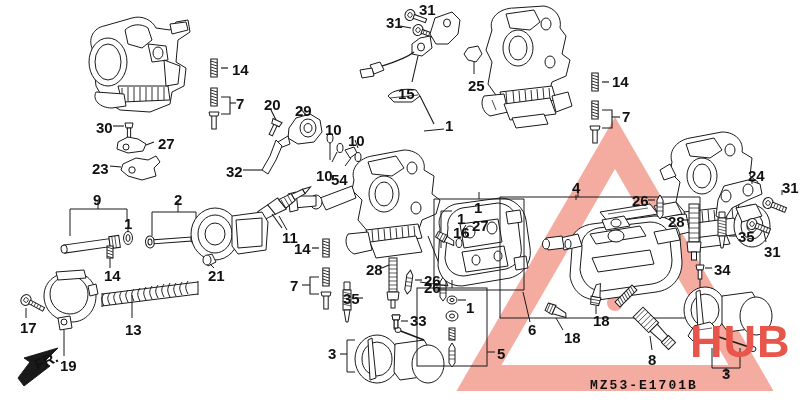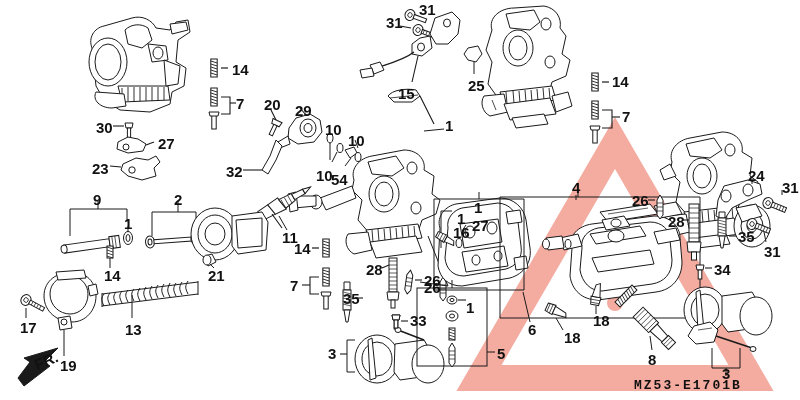--- a/index.html
+++ b/index.html
@@ -535,20 +535,21 @@
     <line x1="726" y1="368" x2="726" y2="376" stroke-width="1"></line>
   </g>
 
   <g stroke="#1a1a1a" stroke-width="1" fill="none">
     <line x1="444" y1="129" x2="424" y2="131"></line>
     <line x1="287" y1="230" x2="279" y2="216"></line>
     <line x1="576" y1="195" x2="576" y2="200"></line>
   </g>
 </svg>
 
+<div class="wm-text" style="left:690px;top:316px;color:#e8554a;">HUB</div>
 
 <div class="lbl" style="left:232px;top:62px;">14</div>
 <div class="lbl" style="left:236px;top:96px;">7</div>
 <div class="lbl" style="left:96px;top:120px;">30</div>
 <div class="lbl" style="left:158px;top:136px;">27</div>
 <div class="lbl" style="left:92px;top:161px;">23</div>
 <div class="lbl" style="left:264px;top:97px;">20</div>
 <div class="lbl" style="left:295px;top:103px;">29</div>
 <div class="lbl" style="left:325px;top:122px;">10</div>
 <div class="lbl" style="left:348px;top:133px;">10</div>
@@ -593,15 +594,15 @@
 <div class="lbl" style="left:748px;top:168px;">24</div>
 <div class="lbl" style="left:738px;top:229px;">35</div>
 <div class="lbl" style="left:782px;top:180px;">31</div>
 <div class="lbl" style="left:764px;top:244px;">31</div>
 <div class="lbl" style="left:564px;top:330px;">18</div>
 <div class="lbl" style="left:593px;top:313px;">18</div>
 <div class="lbl" style="left:648px;top:352px;">8</div>
 <div class="lbl" style="left:722px;top:366px;">3</div>
 
 <div class="frlabel" style="left:34px;top:352px;">FR.</div>
-<div class="code" style="left:634px;top:378px;">MZ53-E1701B</div>
+<div class="code" style="left:590px;top:378px;">MZ53-E1701B</div>
 
 </div>
 
 </body></html>

